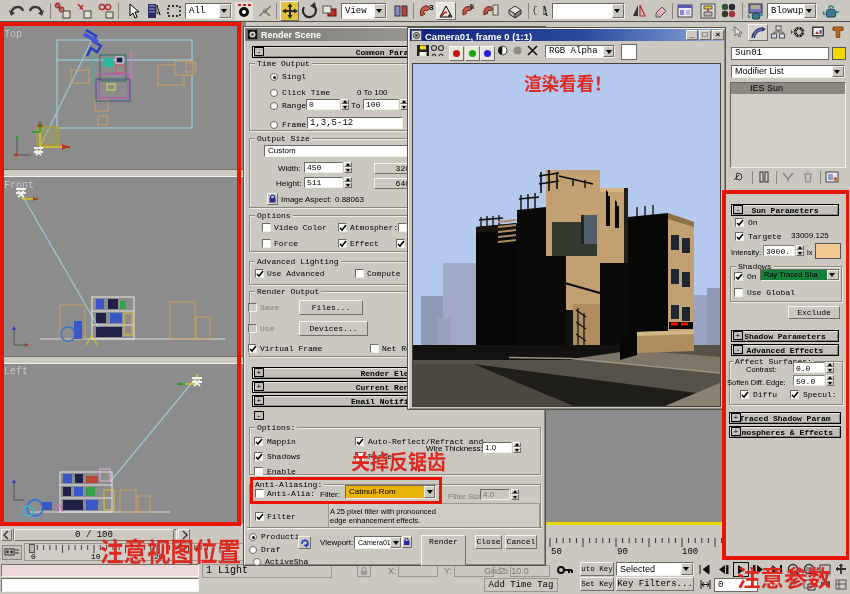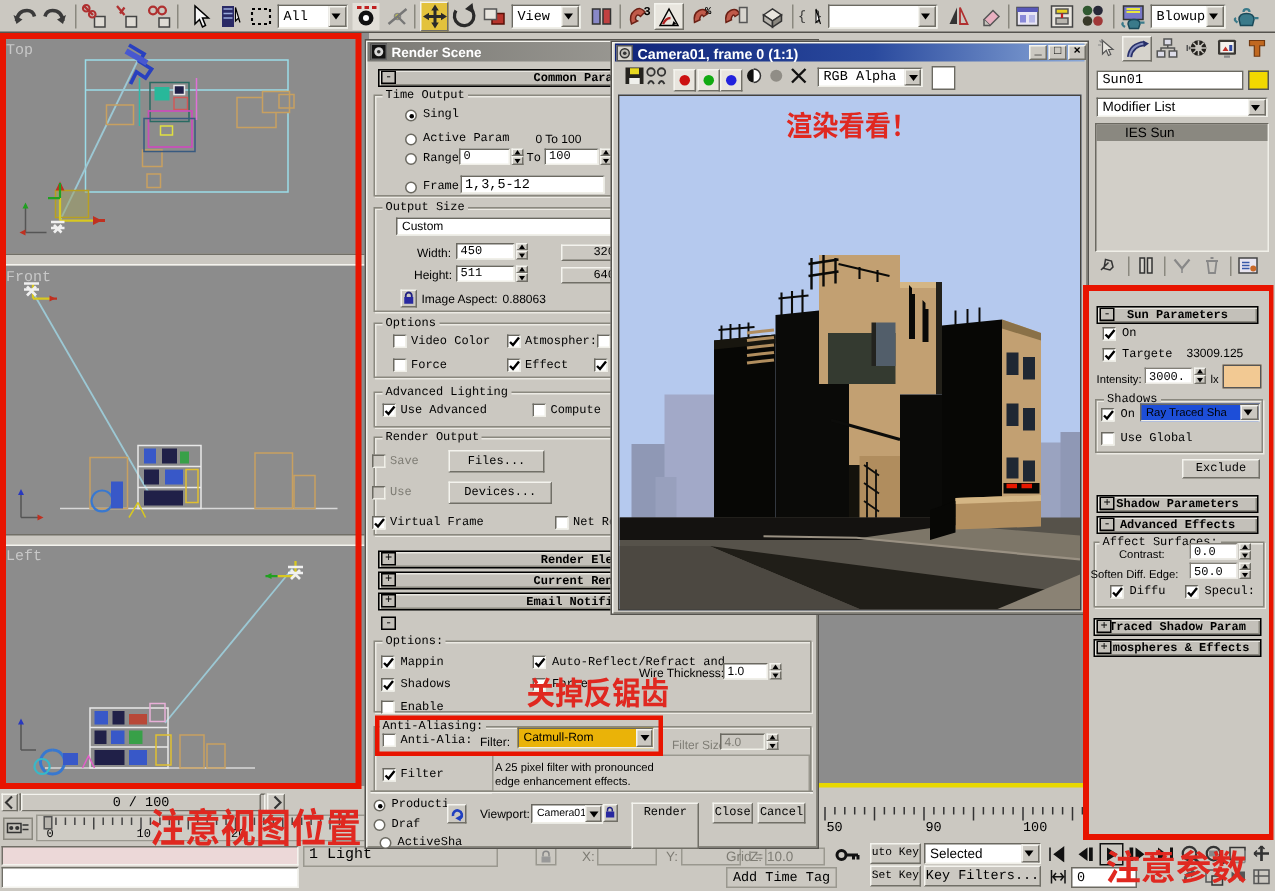--- a/index.html
+++ b/index.html
@@ -264,21 +264,21 @@
 <div class="ab" style="left:261px;top:30px;font-family:Liberation Sans,sans-serif;font-size:9px;color:#fff;white-space:nowrap;line-height:11px;z-index:3;font-weight:bold;">Render Scene</div>
 <div class="ab roll" style="left:252px;top:46px;width:289px;height:12px;z-index:3;"><span style="font-size:8px;line-height:10px">Common Parameters</span></div>
     <div class="ab" style="left:254px;top:47px;width:10px;height:9px;z-index:3;background:#c3c0b9;border:1px solid #000;font-size:8px;line-height:7px;text-align:center">-</div>
 <div class="ab gb" style="left:249px;top:63px;width:292px;height:68px;z-index:3;"></div>
     <div class="ab" style="left:255px;top:59px;z-index:3;background:#cbc8c1;padding:0 2px;font-size:8px;line-height:9px">Time Output</div>
 <span class="rd ab" style="left:270px;top:73px;z-index:3;">
       <span class="rdot"></span>
     </span>
 <div class="ab" style="left:282px;top:72px;font-family:Liberation Mono,monospace;font-size:8px;color:#000;white-space:nowrap;line-height:10px;z-index:3;">Singl</div>
 <span class="rd ab" style="left:270px;top:89px;z-index:3;"></span>
-<div class="ab" style="left:282px;top:88px;font-family:Liberation Mono,monospace;font-size:8px;color:#000;white-space:nowrap;line-height:10px;z-index:3;">Active Param</div>
+<div class="ab" style="left:282px;top:88px;font-family:Liberation Mono,monospace;font-size:8px;color:#000;white-space:nowrap;line-height:10px;z-index:3;">Click Time</div>
 <div class="ab" style="left:357px;top:88px;font-family:Liberation Sans,sans-serif;font-size:8px;color:#000;white-space:nowrap;line-height:10px;z-index:3;">0 To 100</div>
 <span class="rd ab" style="left:270px;top:102px;z-index:3;"></span>
 <div class="ab" style="left:282px;top:101px;font-family:Liberation Mono,monospace;font-size:8px;color:#000;white-space:nowrap;line-height:10px;z-index:3;">Range</div>
 <div class="ab" style="left:306px;top:99px;width:34px;height:11px;z-index:3;background:#fff;border:1px solid #6b6961;border-bottom-color:#f0efe8;border-right-color:#f0efe8;font-family:Liberation Mono,monospace;font-size:8px;line-height:9px;padding-left:2px;white-space:nowrap;overflow:hidden">0</div>
 <span class="spn" style="left:341px;top:99px;height:11px;z-index:3;">
       <span class="ab dda" style="left:0;top:0;width:8px;height:5px"></span>
       <span class="ab dda" style="left:0;top:5px;width:8px;height:6px"></span>
       <span class="ab" style="left:2px;top:1px;width:0;height:0;border-left:2px solid transparent;border-right:2px solid transparent;border-bottom:3px solid #000"></span>
       <span class="ab" style="left:2px;top:7px;width:0;height:0;border-left:2px solid transparent;border-right:2px solid transparent;border-top:3px solid #000"></span>
     </span>
@@ -706,21 +706,21 @@
 <div class="ab" style="left:807px;top:248px;font-family:Liberation Sans,sans-serif;font-size:7.5px;color:#000;white-space:nowrap;line-height:9px;">lx</div>
 <div class="ab" style="left:815px;top:243px;width:26px;height:16px;background:#f2c993;border:1px solid #555"></div>
 <div class="ab gb" style="left:730px;top:266px;width:112px;height:36px;"></div>
 <div class="ab" style="left:736px;top:262px;background:#cbc8c1;padding:0 2px;font-size:8px;line-height:9px">Shadows</div>
 <span class="cb ab" style="left:734px;top:272px;">
       <svg width="8" height="8" style="position:absolute;left:0px;top:0px">
         <path d="M1 4 L3 6 L7 1" stroke="#000" stroke-width="1.6" fill="none"></path>
       </svg>
     </span>
 <div class="ab" style="left:747px;top:272px;font-family:Liberation Mono,monospace;font-size:8px;color:#000;white-space:nowrap;line-height:10px;">On</div>
-<div class="ab" style="left:760px;top:269px;width:80px;height:12px;background:#1d4ed8;border:1px solid #6b6961;border-bottom-color:#f0efe8;border-right-color:#f0efe8;font-family:Liberation Sans,sans-serif;font-size:7.5px;line-height:10px;padding-left:3px;white-space:nowrap;overflow:hidden">Ray Traced Sha</div>
+<div class="ab" style="left:760px;top:269px;width:80px;height:12px;background:#15803d;border:1px solid #6b6961;border-bottom-color:#f0efe8;border-right-color:#f0efe8;font-family:Liberation Sans,sans-serif;font-size:7.5px;line-height:10px;padding-left:3px;white-space:nowrap;overflow:hidden">Ray Traced Sha</div>
     <span class="dda" style="left:827px;top:270px;width:12px;height:10px"></span>
     <span class="ab" style="left:829px;top:273px;width:0;height:0;border-left:3.5px solid transparent;border-right:3.5px solid transparent;border-top:4px solid #000"></span>
 <span class="cb ab" style="left:734px;top:288px;"></span>
 <div class="ab" style="left:747px;top:288px;font-family:Liberation Mono,monospace;font-size:8px;color:#000;white-space:nowrap;line-height:10px;">Use Global</div>
 <div class="ab btn" style="left:788px;top:306px;width:52px;height:13px;"><span style="font-size:8px;line-height:11px">Exclude</span></div>
 <div class="ab roll" style="left:731px;top:330px;width:108px;height:12px;"><span style="font-size:8px;line-height:10px">Shadow Parameters</span></div>
     <div class="ab" style="left:733px;top:331px;width:10px;height:9px;background:#c3c0b9;border:1px solid #000;font-size:8px;line-height:7px;text-align:center">+</div>
 <div class="ab roll" style="left:731px;top:344px;width:108px;height:12px;"><span style="font-size:8px;line-height:10px">Advanced Effects</span></div>
     <div class="ab" style="left:733px;top:345px;width:10px;height:9px;background:#c3c0b9;border:1px solid #000;font-size:8px;line-height:7px;text-align:center">-</div>
 <div class="ab gb" style="left:729px;top:361px;width:114px;height:44px;"></div>

